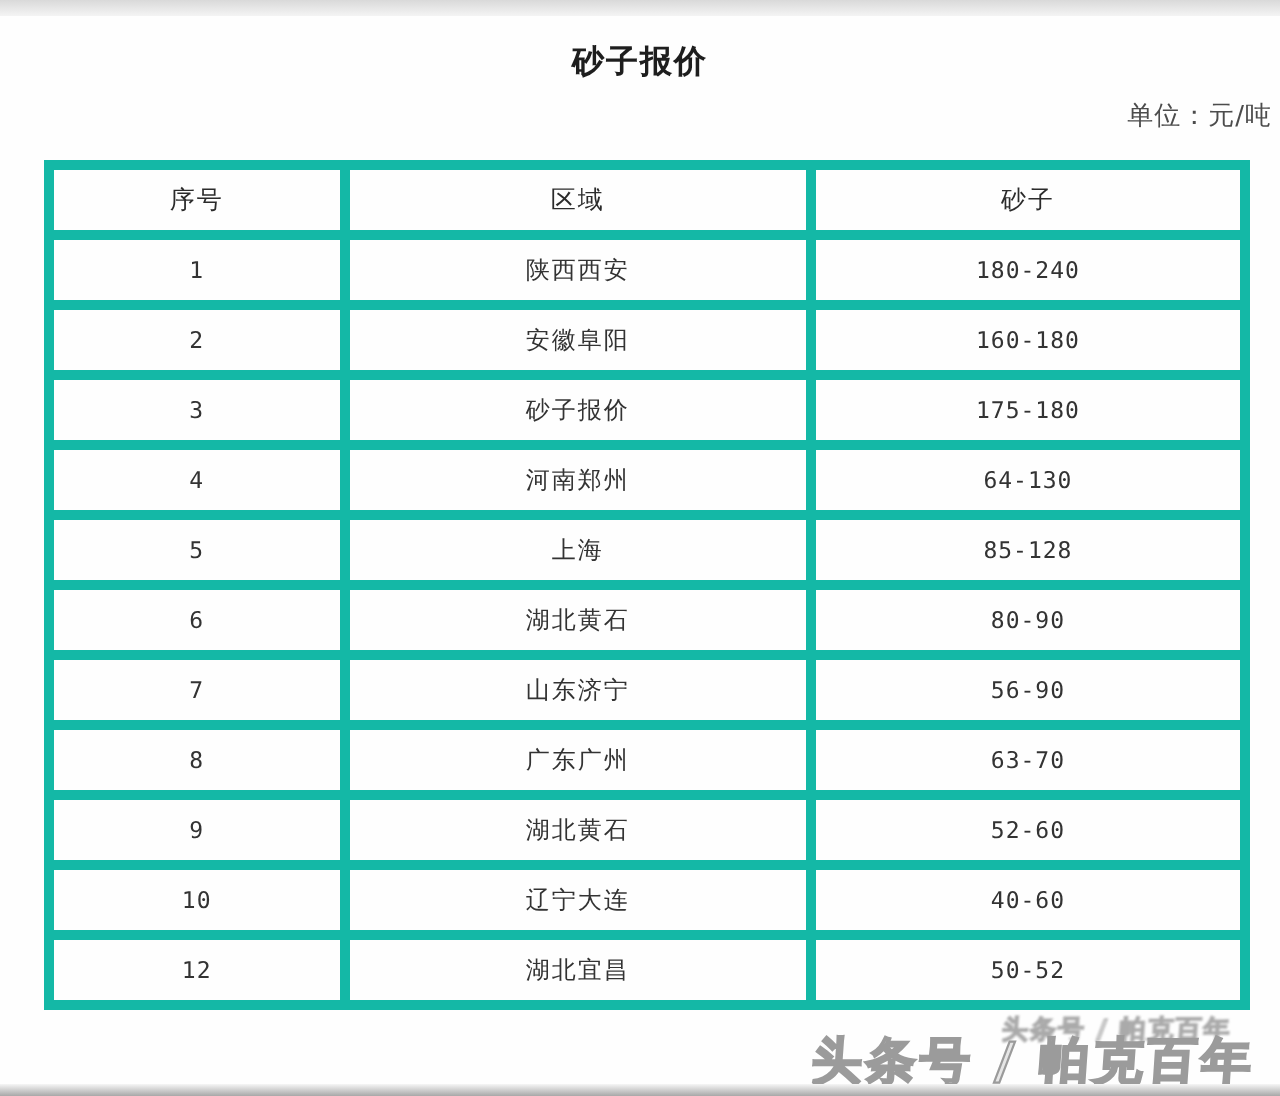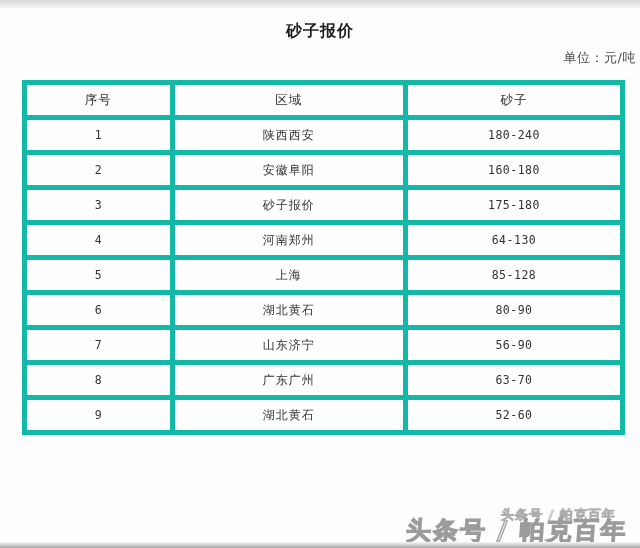--- a/index.html
+++ b/index.html
@@ -171,20 +171,30 @@
         <tr>
           <td class="num">8</td>
           <td>广东广州</td>
           <td class="num">63-70</td>
         </tr>
         <tr>
           <td class="num">9</td>
           <td>湖北黄石</td>
           <td class="num">52-60</td>
         </tr>
+        <tr>
+          <td class="num">10</td>
+          <td>辽宁大连</td>
+          <td class="num">40-60</td>
+        </tr>
+        <tr>
+          <td class="num">12</td>
+          <td>湖北宜昌</td>
+          <td class="num">50-52</td>
+        </tr>
       </tbody>
   </table>
 
 
   <div class="watermark-echo">头条号 / 帕克百年</div>
   <div class="watermark">头条号 / 帕克百年</div>
 
   <div class="band-bottom"></div>
 </div>
 

